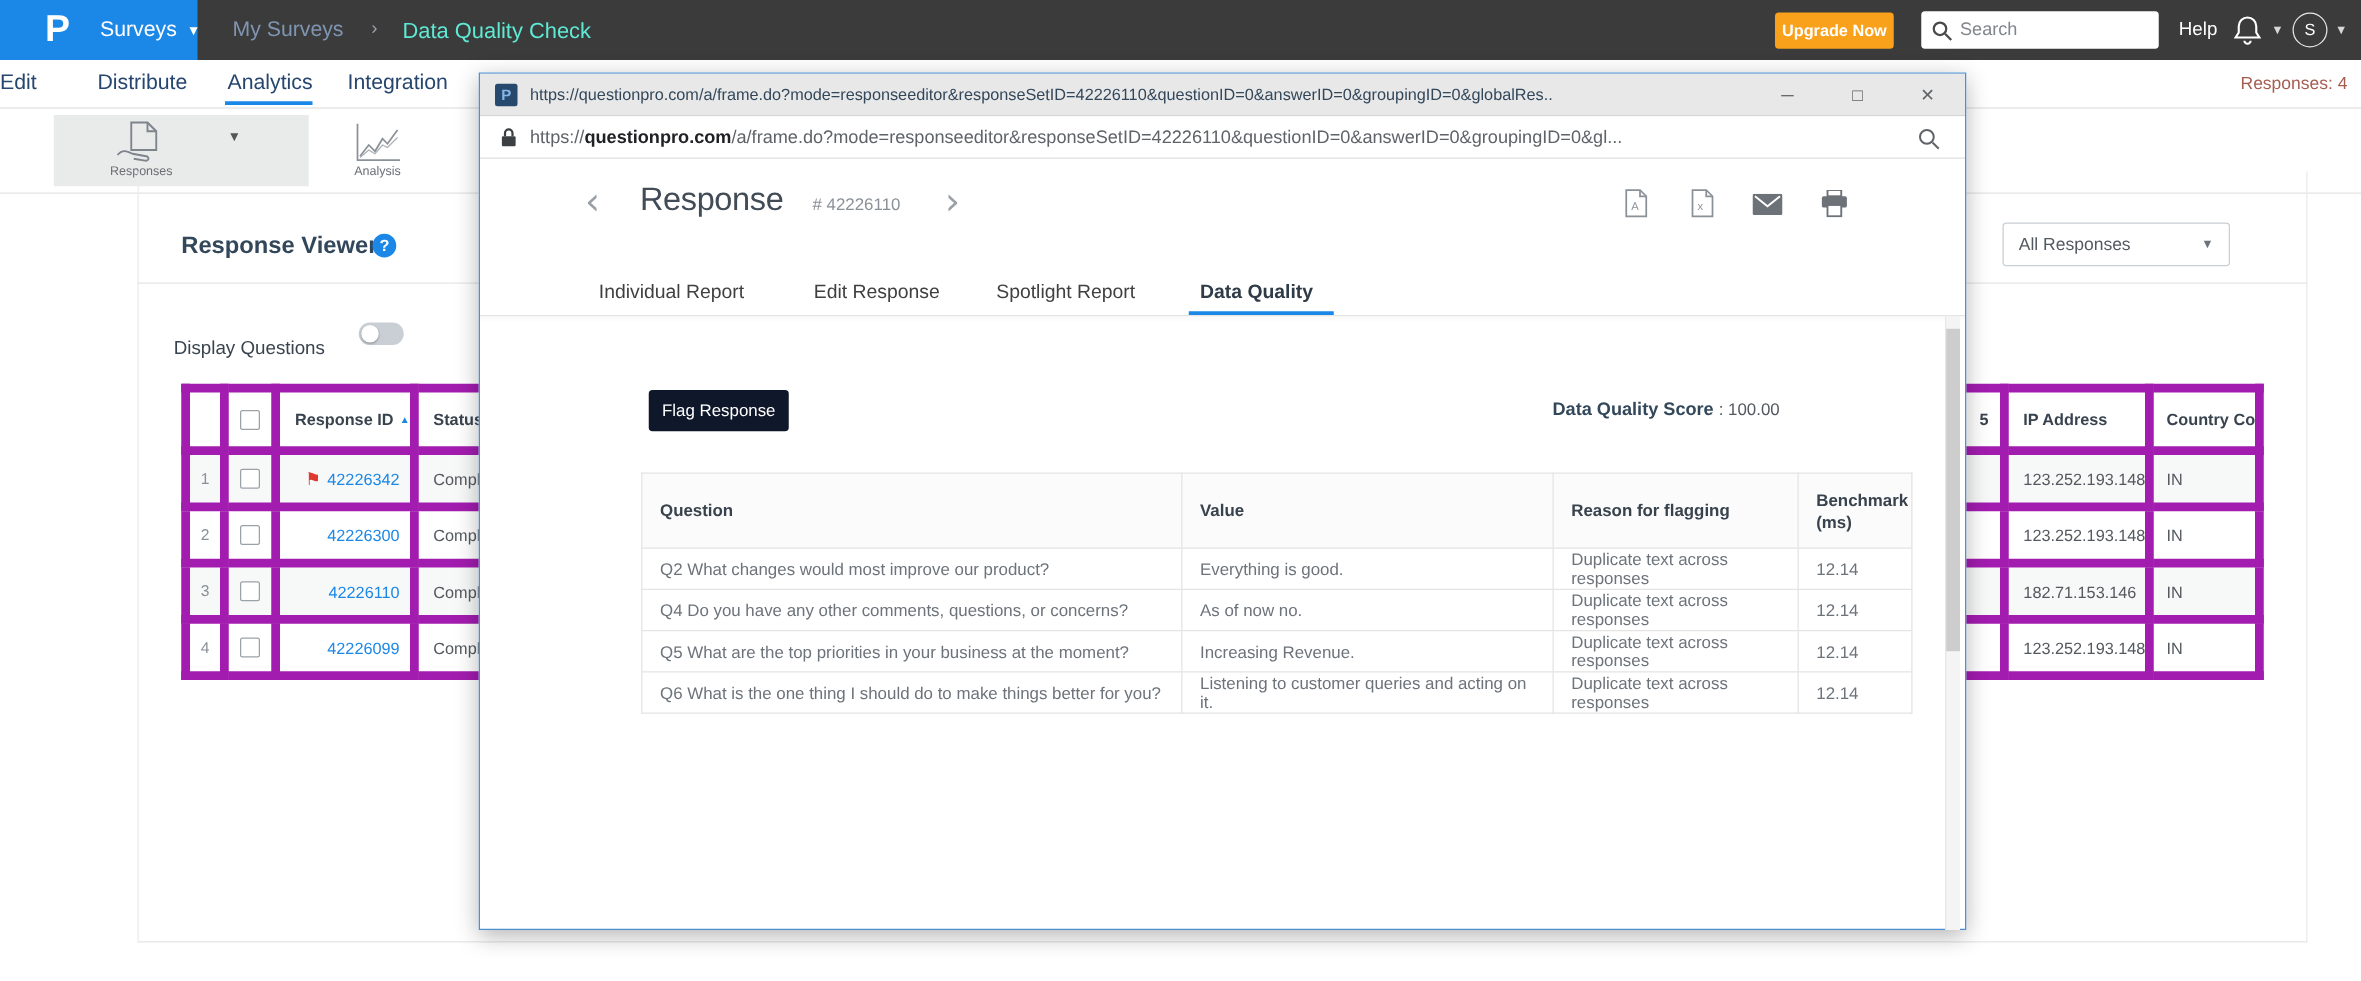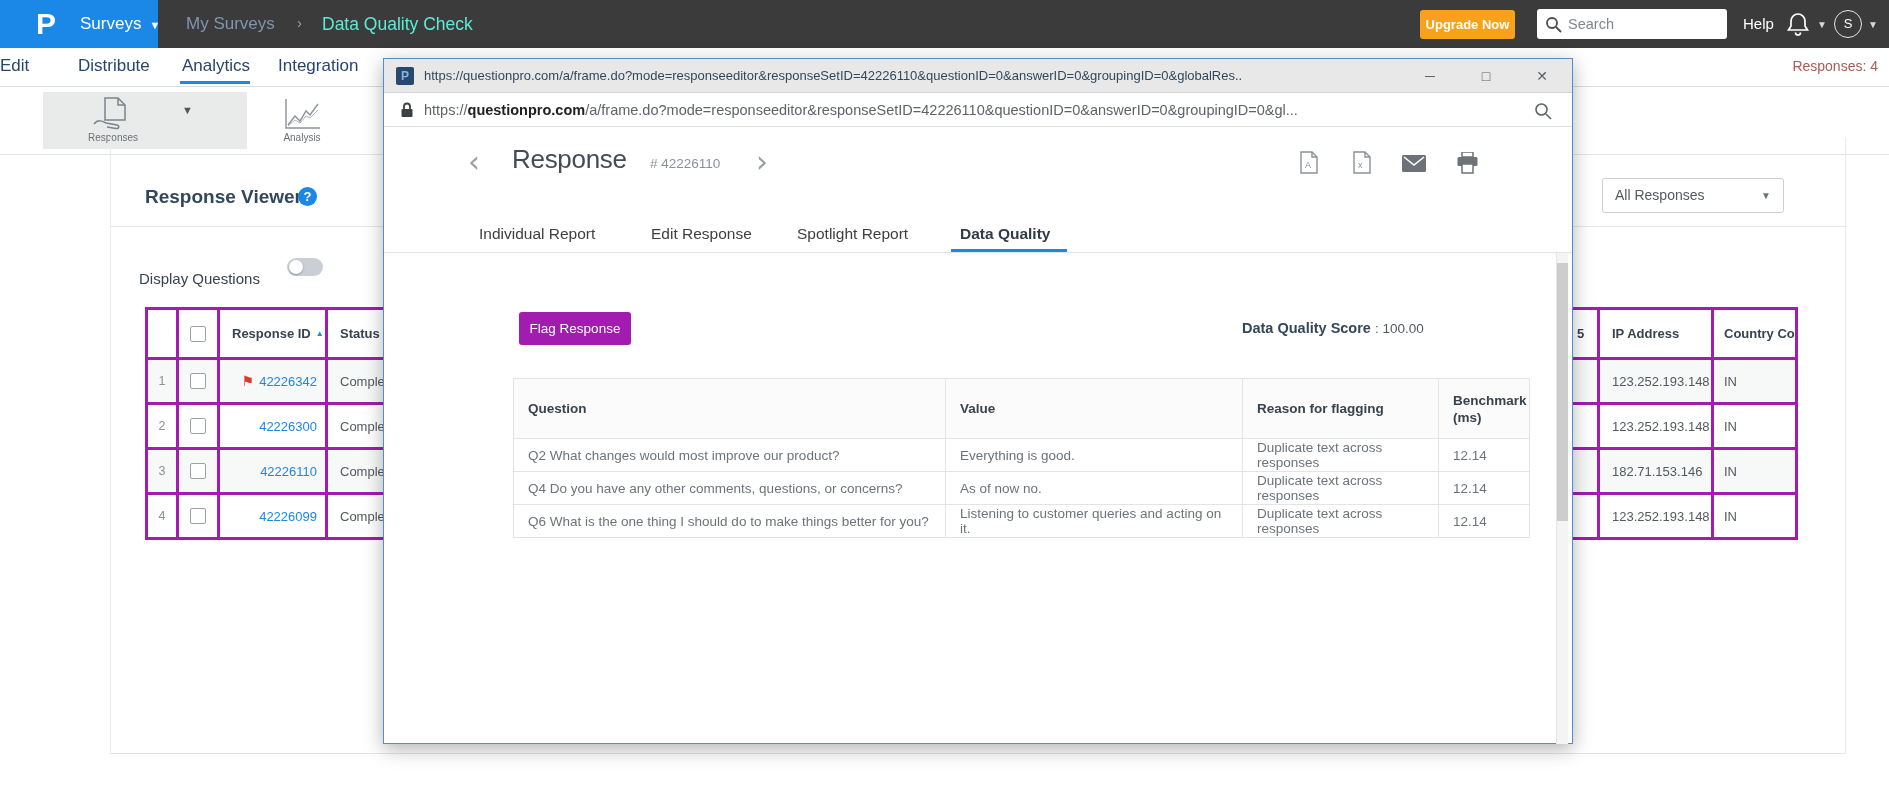--- a/index.html
+++ b/index.html
@@ -55,21 +55,21 @@
   .filter-dd { left:1602px; top:178px; width:182px; height:35px; border:1px solid #c9ced3; border-radius:3px;
                background:#fff; font-size:14px; color:#54595f; line-height:33px; padding-left:12px; cursor:pointer; }
   .filter-dd .dd-caret { position:absolute; right:12px; top:0; color:#6d737a; font-size:10px; }
   .dq-label { left:139px; top:259px; font-size:15px; color:#39434e;margin-top:11px; }
   .toggle { left:287px; top:258px; width:36px; height:18px; background:#c9cfd4; border-radius:9px; cursor:pointer; }
   .toggle .knob { position:absolute; left:2px; top:2px; width:14px; height:14px; background:#fff; border-radius:50%;
                   box-shadow:0 1px 2px rgba(0,0,0,.3); }
 
   
   table.bgtbl { position:absolute; left:145px; top:307px; border-collapse:collapse; table-layout:fixed; background:#fff; }
-  .bgtbl th, .bgtbl td { border:3px solid #a21caf; font-size:13px; overflow:hidden; white-space:nowrap; }
+  .bgtbl th, .bgtbl td { border:7px solid #a21caf; font-size:13px; overflow:hidden; white-space:nowrap; }
   .bgtbl th { height:50px; font-weight:bold; color:#39434e; text-align:left; background:#fff; }
   .bgtbl td { height:45px; color:#54595f; }
   .bgtbl tr.odd td { background:#f7f8f8; }
   .c-num { width:31px; text-align:center; color:#8a9097; font-size:12.5px; }
   td.c-num { text-align:center; color:#8a9097; font-size:12.5px; }
   .c-cb { width:41px; }
   .c-id { width:108px; }
   .c-st { width:115px; padding-left:12px; }
   .c-fill { width:1120px; }
   .c-5 { width:37px; padding-left:14px; }
@@ -96,21 +96,21 @@
   .url-dim { color:#5f6368; } .url-domain { color:#202124; font-weight:bold; }
   .m-chevron { font-size:30px; color:#9aa0a6; line-height:1; cursor:pointer; font-family:"DejaVu Sans",sans-serif; }
   .m-resp-title { left:128px; top:85px; font-size:26px; color:#424c56; letter-spacing:-0.3px; }
   .m-resp-id { left:266px; top:97px; font-size:13.5px; color:#8a9097; }
   .hicon { cursor:pointer; }
   .m-tab { top:160px; height:34px; line-height:30px; font-size:15.5px; color:#404040; cursor:pointer; }
   .m-tab.active { color:#2f3b47; font-weight:bold; }
   .tab-border { left:0; top:193px; width:100%; height:1px; background:#e4e4e4; box-shadow:0 2px 3px rgba(0,0,0,.07); }
   .m-scroll-track { left:1172px; top:194px; width:12px; height:491px; background:#f4f4f4; border-left:1px solid #e6e6e6; }
   .m-scroll-thumb { left:1173px; top:204px; width:11px; height:258px; background:#cdcdcd; cursor:pointer; }
-  .flag-btn { left:135px; top:253px; width:112px; height:33px; background:#a21caf; border:none; border-radius:3px;
+  .flag-btn { left:135px; top:253px; width:112px; height:33px; background:#0f172a; border:none; border-radius:3px;
               color:#fff; font-size:13.5px; font-family:"Liberation Sans",sans-serif; cursor:pointer; }
   .score-wrap { left:858px; top:261px; font-size:14.5px; }
   .score-label { font-weight:bold; color:#33475b; }
   .score-value { color:#54595f; font-size:13.5px; }
 
   table.dqtbl { position:absolute; left:129px; top:319px; width:1016px; border-collapse:collapse; table-layout:fixed; }
   .dqtbl th, .dqtbl td { border:1px solid #e4e4e4; padding:0 14px; font-size:13.5px; text-align:left; }
   .dqtbl th { height:60px; background:#fbfbfb; color:#39434e; font-weight:bold; }
   .dqtbl td { height:33px; color:#6d737a; }
   .dqtbl tr.tall td { height:53px; vertical-align:top; padding-top:8px; }
@@ -357,20 +357,26 @@
         <td>Duplicate text across responses</td>
         <td>12.14</td>
       </tr>
       <tr>
         <td>Q4 Do you have any other comments, questions, or concerns?</td>
         <td>As of now no.</td>
         <td>Duplicate text across responses</td>
         <td>12.14</td>
       </tr>
       <tr>
+        <td>Q5 What are the top priorities in your business at the moment?</td>
+        <td>Increasing Revenue.</td>
+        <td>Duplicate text across responses</td>
+        <td>12.14</td>
+      </tr>
+      <tr>
         <td>Q6 What is the one thing I should do to make things better for you?</td>
         <td>Listening to customer queries and acting on it.</td>
         <td>Duplicate text across responses</td>
         <td>12.14</td>
       </tr>
     </tbody>
       </table>
   </div>
 
 </div>

